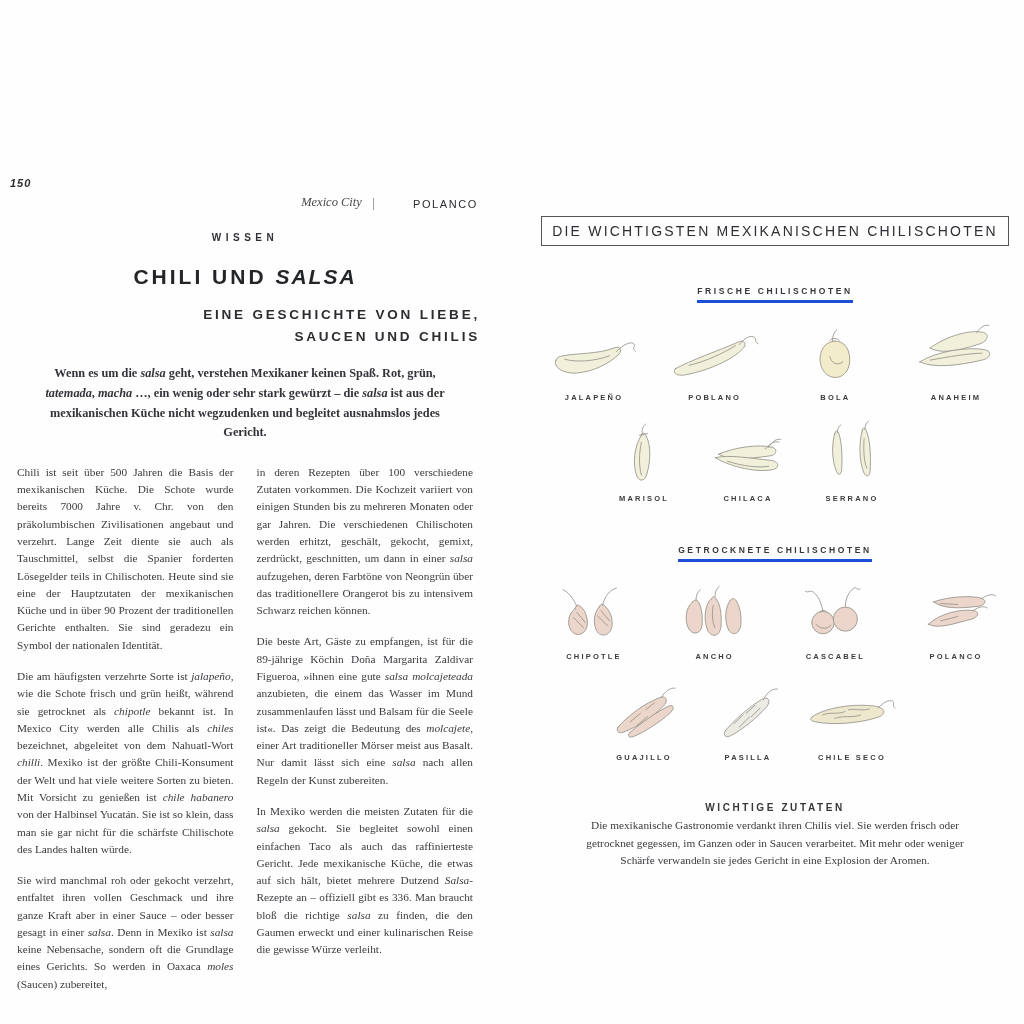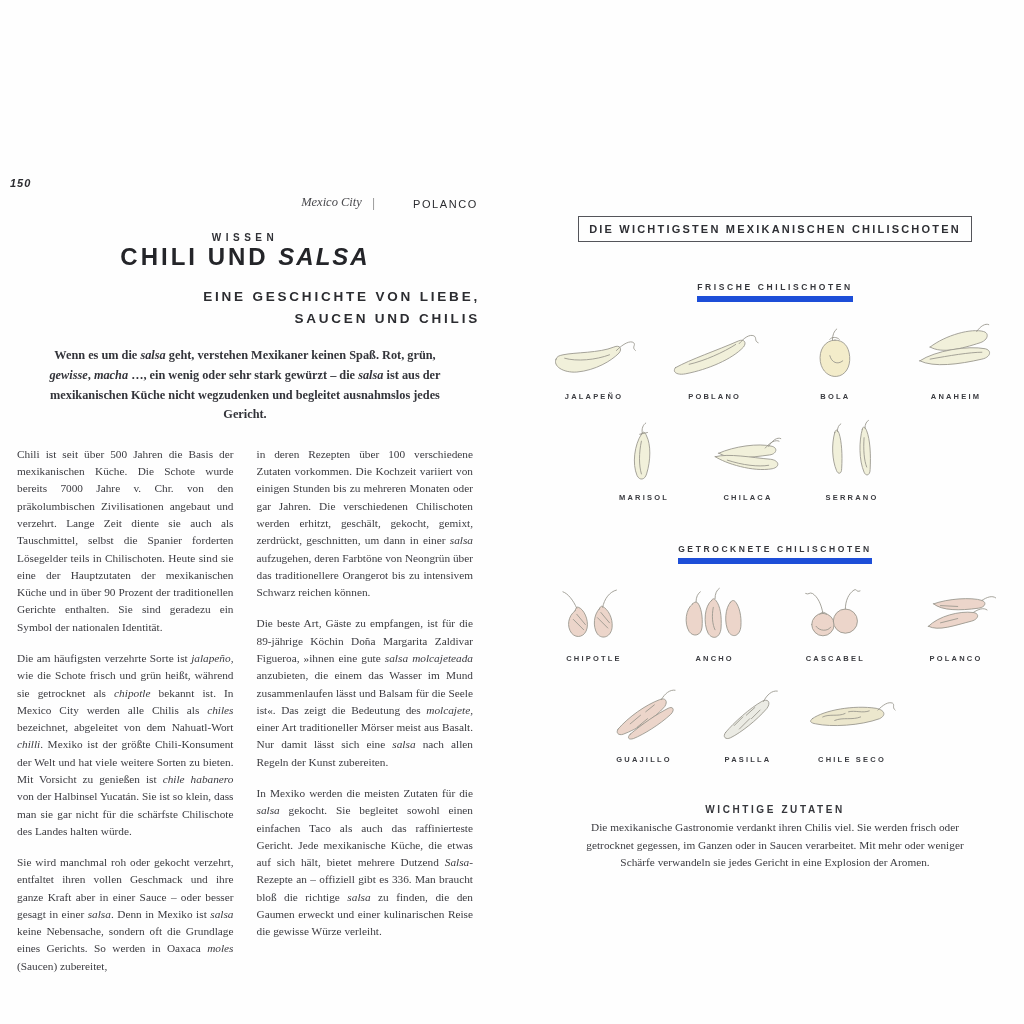--- a/index.html
+++ b/index.html
@@ -18,21 +18,21 @@
   }
   #running-head .city{font-family:"Liberation Serif",serif;font-style:italic;font-size:12.5px;color:#4a4a4e;}
   #running-head .bar{color:#9a9a9a;font-weight:300;font-size:12px;}
   #running-head .district{font-weight:normal;letter-spacing:1.6px;font-size:11px;color:#2b2c30;margin-left:28px;}
   
   #left-page{position:absolute;left:10px;top:232px;width:470px;}
   .kicker{
     text-align:center;font-size:10px;font-weight:bold;letter-spacing:4.5px;color:#303136;
   }
   .page-title{
-    text-align:center;font-size:24px;font-weight:bold;
+    margin-top:22px;text-align:center;font-size:21px;font-weight:bold;
     letter-spacing:3px;color:#242529;white-space:nowrap;
   }
   .page-title .ital{font-style:italic;letter-spacing:2px;}
   .subtitle{
     margin-top:15px;text-align:right;font-size:13.5px;font-weight:bold;
     letter-spacing:2.8px;line-height:1.6;color:#2b2c30;
   }
   .intro{
     margin:17px auto 0;width:414px;text-align:center;
     font-family:"Liberation Serif",serif;font-weight:bold;font-size:12.3px;
@@ -42,24 +42,24 @@
   .col{width:219px;}
   .col p{
     margin:0 0 14px 0;font-family:"Liberation Serif",serif;font-size:11.3px;
     line-height:1.53;text-align:justify;color:#3b3b40;hyphens:auto;
   }
   .col p i, .intro i{font-style:italic;}
   
   #right-page{position:absolute;left:540px;top:216px;width:470px;text-align:center;}
   .box-title{
     display:inline-block;border:1px solid #54555a;padding:6px 10px;
-    font-size:11px;font-weight:bold;letter-spacing:2.2px;color:#2e2f34;
+    font-size:14px;font-weight:normal;letter-spacing:2.2px;color:#2e2f34;
   }
   .section-title{
-    display:inline-block;margin-top:0;border-bottom:6px solid #1d4ed8;
+    display:inline-block;margin-top:0;border-bottom:3px solid #1d4ed8;
     padding-bottom:4px;font-size:8.5px;font-weight:bold;letter-spacing:2.6px;color:#36373c;
   }
   .sec-gap-1{margin-top:34px;}
   .sec-gap-2{margin-top:36px;}
   .chili-row{display:flex;align-items:flex-end;}
   .chili-row.cols-4{padding:0 2px;justify-content:space-between;margin-top:14px;}
   .chili-row.cols-3{padding:0 52px;justify-content:flex-start;margin-top:16px;}
   .chili-item{display:flex;flex-direction:column;align-items:center;width:104px;}
   .chili-item svg{display:block;}
   .chili-label{
@@ -84,21 +84,21 @@
   <span class="district">POLANCO</span>
 </div>
 
 <div id="left-page">
   <div class="kicker">WISSEN</div>
   <div class="page-title"><span>CHILI UND </span><span class="ital">SALSA</span></div>
   <div class="subtitle">
     <div>EINE GESCHICHTE VON LIEBE,</div>
     <div>SAUCEN UND CHILIS</div>
   </div>
-  <div class="intro">Wenn es um die <i>salsa</i> geht, verstehen Mexikaner keinen Spaß. Rot, grün, <i>gewisse</i>, <i>macha</i> …, ein wenig oder sehr stark gewürzt – die <i>salsa</i> ist aus der mexikanischen Küche nicht wegzudenken und begleitet ausnahmslos jedes Gericht.</div>
+  <div class="intro">Wenn es um die <i>salsa</i> geht, verstehen Mexikaner keinen Spaß. Rot, grün, <i>tatemada</i>, <i>macha</i> …, ein wenig oder sehr stark gewürzt – die <i>salsa</i> ist aus der mexikanischen Küche nicht wegzudenken und begleitet ausnahmslos jedes Gericht.</div>
   <div class="columns">
     <div class="col" id="col-left">
         <p>Chili ist seit über 500 Jahren die Basis der mexikanischen Küche. Die Schote wurde bereits 7000 Jahre v. Chr. von den präkolumbischen Zivilisationen angebaut und verzehrt. Lange Zeit diente sie auch als Tauschmittel, selbst die Spanier forderten Lösegelder teils in Chilischoten. Heute sind sie eine der Hauptzutaten der mexikanischen Küche und in über 90 Prozent der traditionellen Gerichte enthalten. Sie sind geradezu ein Symbol der nationalen Identität.</p>
         <p>Die am häufigsten verzehrte Sorte ist <i>jalapeño</i>, wie die Schote frisch und grün heißt, während sie getrocknet als <i>chipotle</i> bekannt ist. In Mexico City werden alle Chilis als <i>chiles</i> bezeichnet, abgeleitet von dem Nahuatl-Wort <i>chilli</i>. Mexiko ist der größte Chili-Konsument der Welt und hat viele weitere Sorten zu bieten. Mit Vorsicht zu genießen ist <i>chile habanero</i> von der Halbinsel Yucatán. Sie ist so klein, dass man sie gar nicht für die schärfste Chilischote des Landes halten würde.</p>
         <p>Sie wird manchmal roh oder gekocht verzehrt, entfaltet ihren vollen Geschmack und ihre ganze Kraft aber in einer Sauce – oder besser gesagt in einer <i>salsa</i>. Denn in Mexiko ist <i>salsa</i> keine Nebensache, sondern oft die Grundlage eines Gerichts. So werden in Oaxaca <i>moles</i> (Saucen) zubereitet,</p>
       </div>
     <div class="col" id="col-right">
         <p>in deren Rezepten über 100 verschiedene Zutaten vorkommen. Die Kochzeit variiert von einigen Stunden bis zu mehreren Monaten oder gar Jahren. Die verschiedenen Chilischoten werden erhitzt, geschält, gekocht, gemixt, zerdrückt, geschnitten, um dann in einer <i>salsa</i> aufzugehen, deren Farbtöne von Neongrün über das traditionellere Orangerot bis zu intensivem Schwarz reichen können.</p>
         <p>Die beste Art, Gäste zu empfangen, ist für die 89-jährige Köchin Doña Margarita Zaldivar Figueroa, »ihnen eine gute <i>salsa molcajeteada</i> anzubieten, die einem das Wasser im Mund zusammenlaufen lässt und Balsam für die Seele ist«. Das zeigt die Bedeutung des <i>molcajete</i>, einer Art traditioneller Mörser meist aus Basalt. Nur damit lässt sich eine <i>salsa</i> nach allen Regeln der Kunst zubereiten.</p>
         <p>In Mexiko werden die meisten Zutaten für die <i>salsa</i> gekocht. Sie begleitet sowohl einen einfachen Taco als auch das raffinierteste Gericht. Jede mexikanische Küche, die etwas auf sich hält, bietet mehrere Dutzend <i>Salsa</i>-Rezepte an – offiziell gibt es 336. Man braucht bloß die richtige <i>salsa</i> zu finden, die den Gaumen erweckt und einer kulinarischen Reise die gewisse Würze verleiht.</p>

